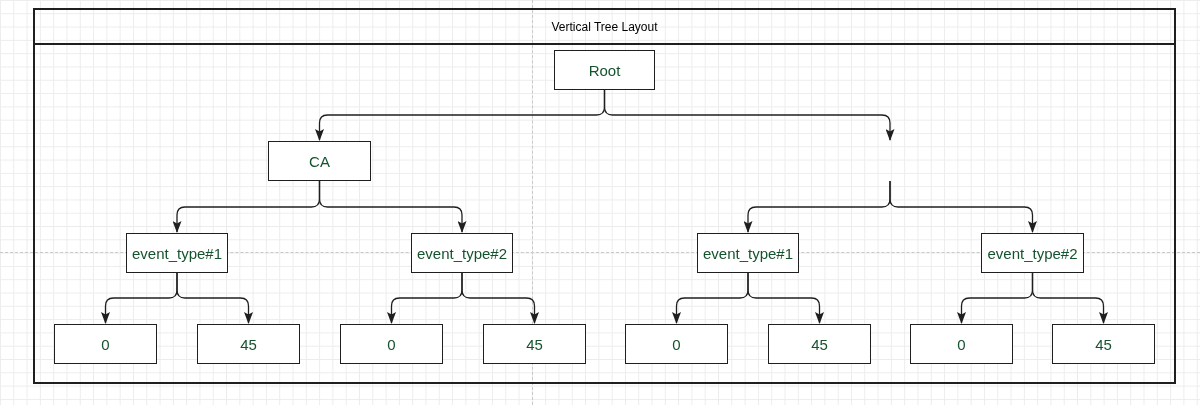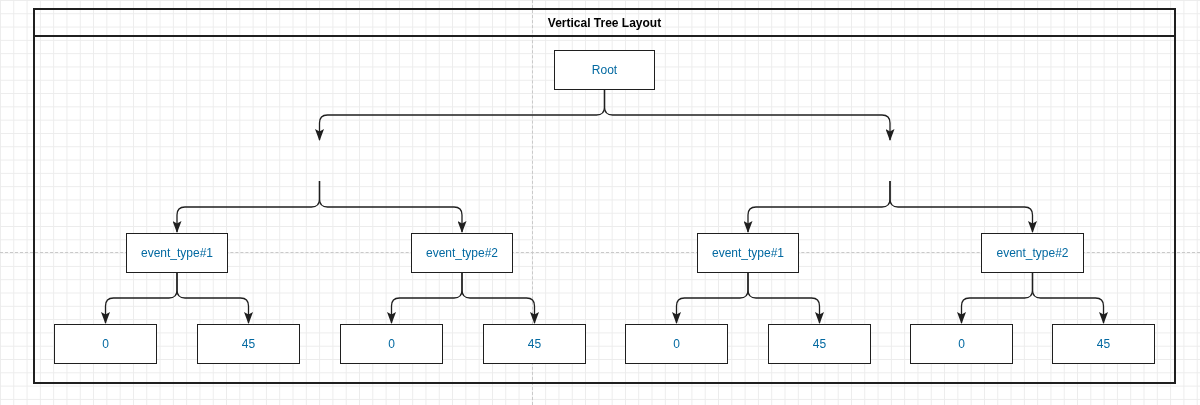--- a/index.html
+++ b/index.html
@@ -26,42 +26,42 @@
     position: absolute; left: 0; top: 252px; width: 1200px; height: 0;
     border-top: 1px dashed #c9c9c9;
   }
 
   .tree-container {
     position: absolute; left: 33px; top: 8px; width: 1143px; height: 376px;
     border: 2px solid #1f1f1f;
     background: transparent;
   }
   .container-title {
-    height: 27px;
+    height: 35px;
     border-bottom: 2px solid #1f1f1f;
     display: flex; align-items: center; justify-content: center;
-    font-size: 12px; font-weight: bold; color: #000000;
+    font-size: 12px; font-weight: normal; color: #000000;
   }
 
   .edges-layer {
     position: absolute; left: 0; top: 0; width: 1200px; height: 405px;
     pointer-events: none;
   }
   .edge {
     fill: none;
     stroke: #1f1f1f;
     stroke-width: 1.3;
   }
 
   .node {
     position: absolute;
     background: #ffffff;
     border: 1.3px solid #1f1f1f;
     display: flex; align-items: center; justify-content: center;
-    font-size: 12px; color: #0369a1;
+    font-size: 15px; color: #14532d;
     white-space: nowrap;
   }
 </style>
 </head>
 <body>
 
 <div class="canvas">
 
   <div class="page-break-v"></div>
   <div class="page-break-h"></div>
@@ -87,20 +87,21 @@
     <path class="edge" marker-end="url(#arrow)" d="M462,273 V290 Q462,298 454,298 H399.5 Q391.5,298 391.5,306 V323"></path>
     <path class="edge" marker-end="url(#arrow)" d="M462,273 V290 Q462,298 470,298 H526.5 Q534.5,298 534.5,306 V323"></path>
     <path class="edge" marker-end="url(#arrow)" d="M748,273 V290 Q748,298 740,298 H684.5 Q676.5,298 676.5,306 V323"></path>
     <path class="edge" marker-end="url(#arrow)" d="M748,273 V290 Q748,298 756,298 H811.5 Q819.5,298 819.5,306 V323"></path>
     <path class="edge" marker-end="url(#arrow)" d="M1032.5,273 V290 Q1032.5,298 1024.5,298 H969.5 Q961.5,298 961.5,306 V323"></path>
     <path class="edge" marker-end="url(#arrow)" d="M1032.5,273 V290 Q1032.5,298 1040.5,298 H1095.5 Q1103.5,298 1103.5,306 V323"></path>
   </svg>
 
   <div class="node" style="left:554px; top:50px; width:101px; height:40px;">Root</div>
 
+  <div class="node" style="left:268px; top:141px; width:103px; height:40px;">CA</div>
 
   <div class="node" style="left:126px; top:233px; width:102px; height:40px;">event_type#1</div>
   <div class="node" style="left:411px; top:233px; width:102px; height:40px;">event_type#2</div>
   <div class="node" style="left:697px; top:233px; width:102px; height:40px;">event_type#1</div>
   <div class="node" style="left:981px; top:233px; width:103px; height:40px;">event_type#2</div>
 
   <div class="node" style="left:54px; top:324px; width:103px; height:40px;">0</div>
   <div class="node" style="left:197px; top:324px; width:103px; height:40px;">45</div>
   <div class="node" style="left:340px; top:324px; width:103px; height:40px;">0</div>
   <div class="node" style="left:483px; top:324px; width:103px; height:40px;">45</div>

